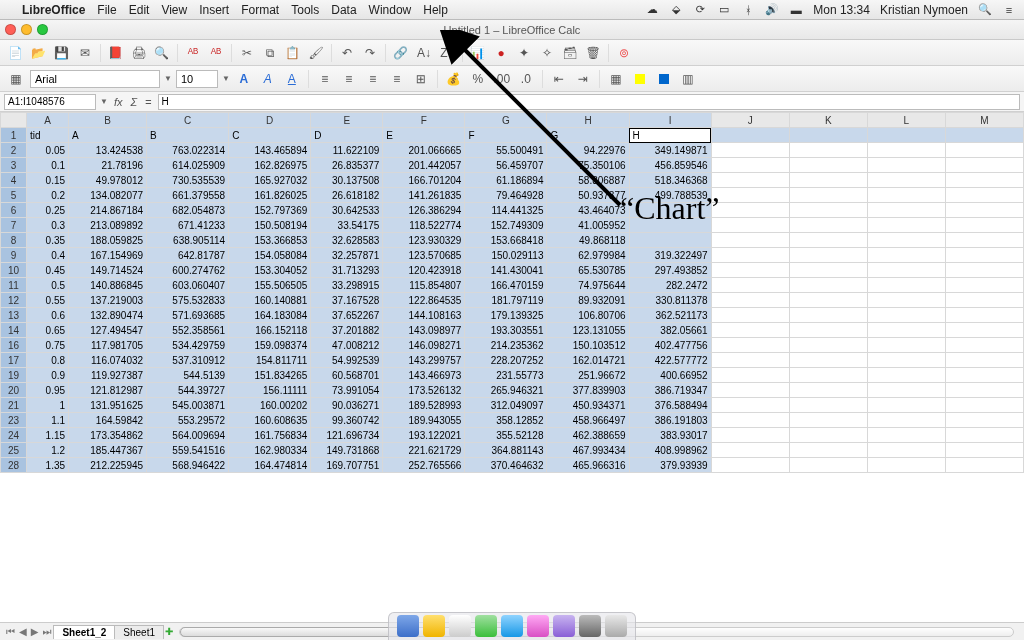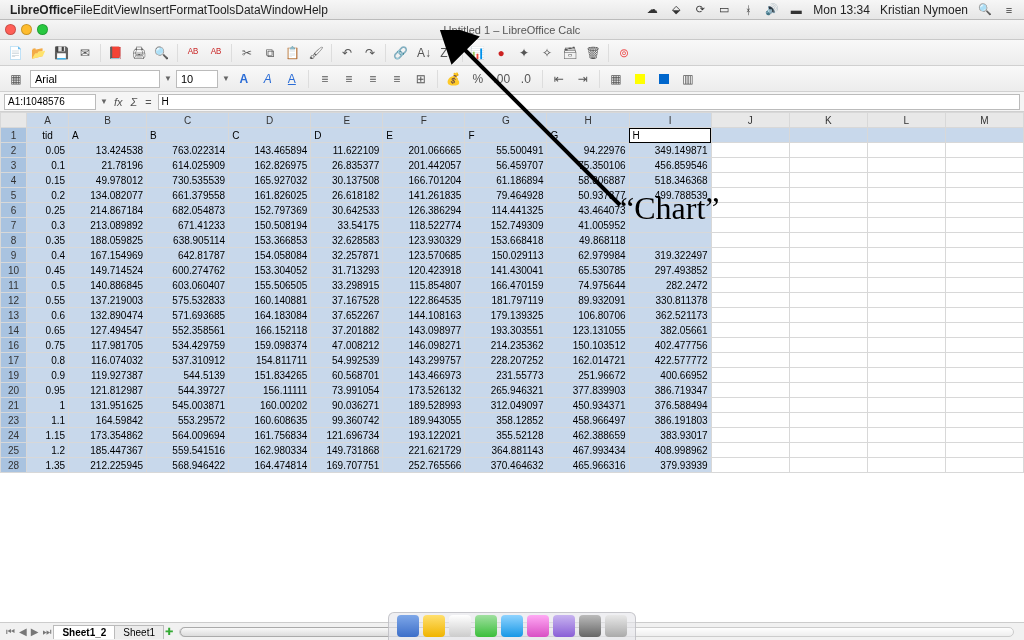--- a/index.html
+++ b/index.html
@@ -1,18 +1,18 @@
 <!DOCTYPE html>
 <html><head>
 <meta charset="utf-8">
 <style>
   * { margin: 0; padding: 0; box-sizing: border-box; }
   body { font-family: "Lucida Grande", Arial, sans-serif; font-size: 11px; background: #fff; width: 1024px; height: 640px; overflow: hidden; position: relative; }
   .menubar { height: 20px; background: linear-gradient(#f6f6f6,#e6e6e6); border-bottom: 1px solid #bbb; display: flex; align-items: center; padding: 0 8px; font-size: 12px; color: #222; }
-  .menubar .left, .menubar .right { display: flex; align-items: center; gap: 0; }
+  .menubar .left, .menubar .right { display: flex; align-items: center; gap: 12px; }
   .menubar .right { margin-left: auto; gap: 10px; }
   .menubar .app { font-weight: bold; }
   .menubar .ico { width: 14px; height: 14px; display: inline-flex; align-items: center; justify-content: center; font-size: 11px; color: #333; }
   .apple { font-size: 15px; margin-right: 2px; }
   .titlebar { height: 20px; background: linear-gradient(#f5f5f5,#e8e8e8); border-bottom: 1px solid #c9c9c9; display: flex; align-items: center; position: relative; }
   .tl-btn { width: 11px; height: 11px; border-radius: 50%; margin-left: 5px; border: 1px solid rgba(0,0,0,.2); }
   .tl-close { background: #ff5f57; } .tl-min { background: #febc2e; } .tl-max { background: #28c840; }
   .titlebar .title { position: absolute; left: 50%; transform: translateX(-50%); color: #555; font-size: 11px; }
   .toolbar { height: 26px; background: linear-gradient(#f9f9f9,#ececec); border-bottom: 1px solid #d0d0d0; display: flex; align-items: center; padding: 0 6px; gap: 3px; }
   .tbtn { width: 20px; height: 20px; border: 1px solid transparent; border-radius: 3px; display: flex; align-items: center; justify-content: center; font-size: 12px; color: #555; background: transparent; }
@@ -186,21 +186,21 @@
           <th class="col-G colh">G</th>
           <th class="col-H colh">H</th>
           <th class="col-I colh">I</th>
           <th class="col-X ">J</th>
           <th class="col-X ">K</th>
           <th class="col-X ">L</th>
           <th class="col-X ">M</th>
         </tr>
         <tr class="hdr">
           <th class="row sel">1</th>
-          <td class="sel " style="text-align:center">tid</td>
+          <td class="sel " style="text-align:left">tid</td>
           <td class="sel " style="text-align:left">A</td>
           <td class="sel " style="text-align:left">B</td>
           <td class="sel " style="text-align:left">C</td>
           <td class="sel " style="text-align:left">D</td>
           <td class="sel " style="text-align:left">E</td>
           <td class="sel " style="text-align:left">F</td>
           <td class="sel " style="text-align:left">G</td>
           <td class=" outline" style="text-align:left">H</td>
           <td class=" " style="text-align:left"></td>
           <td class=" " style="text-align:left"></td>

